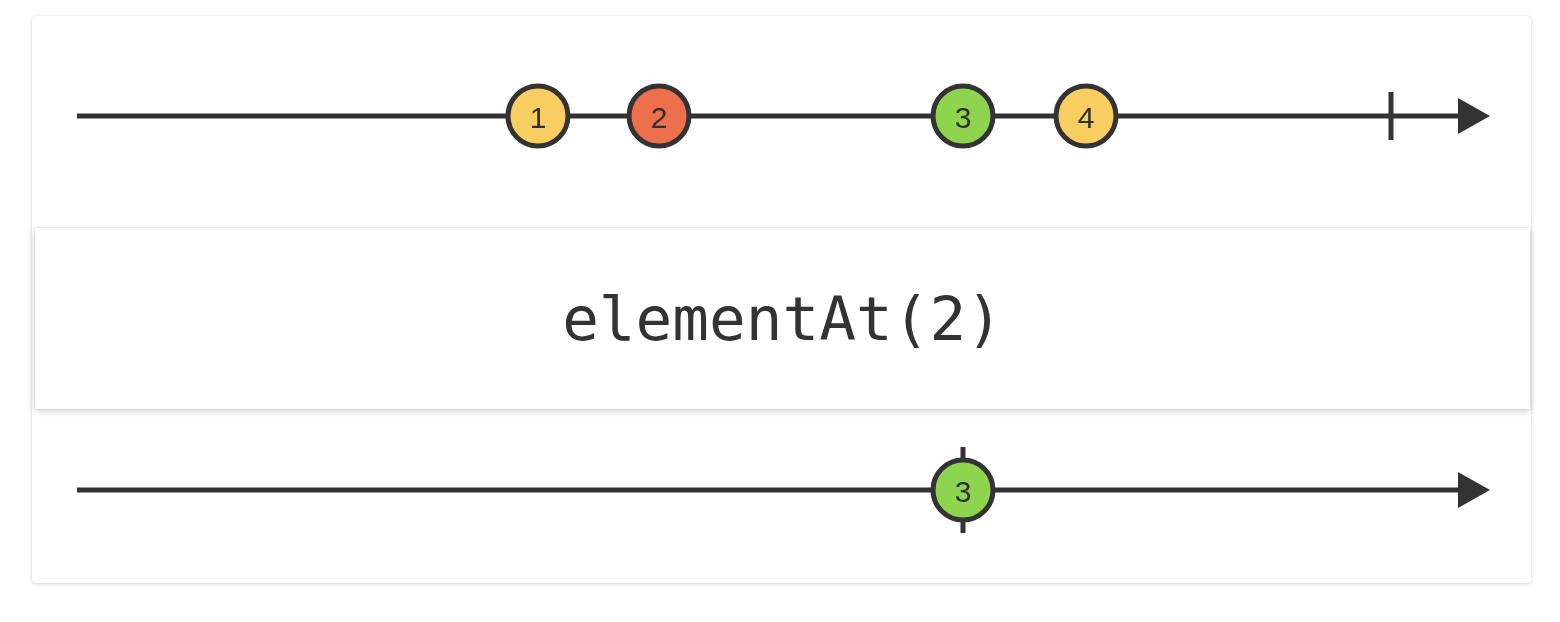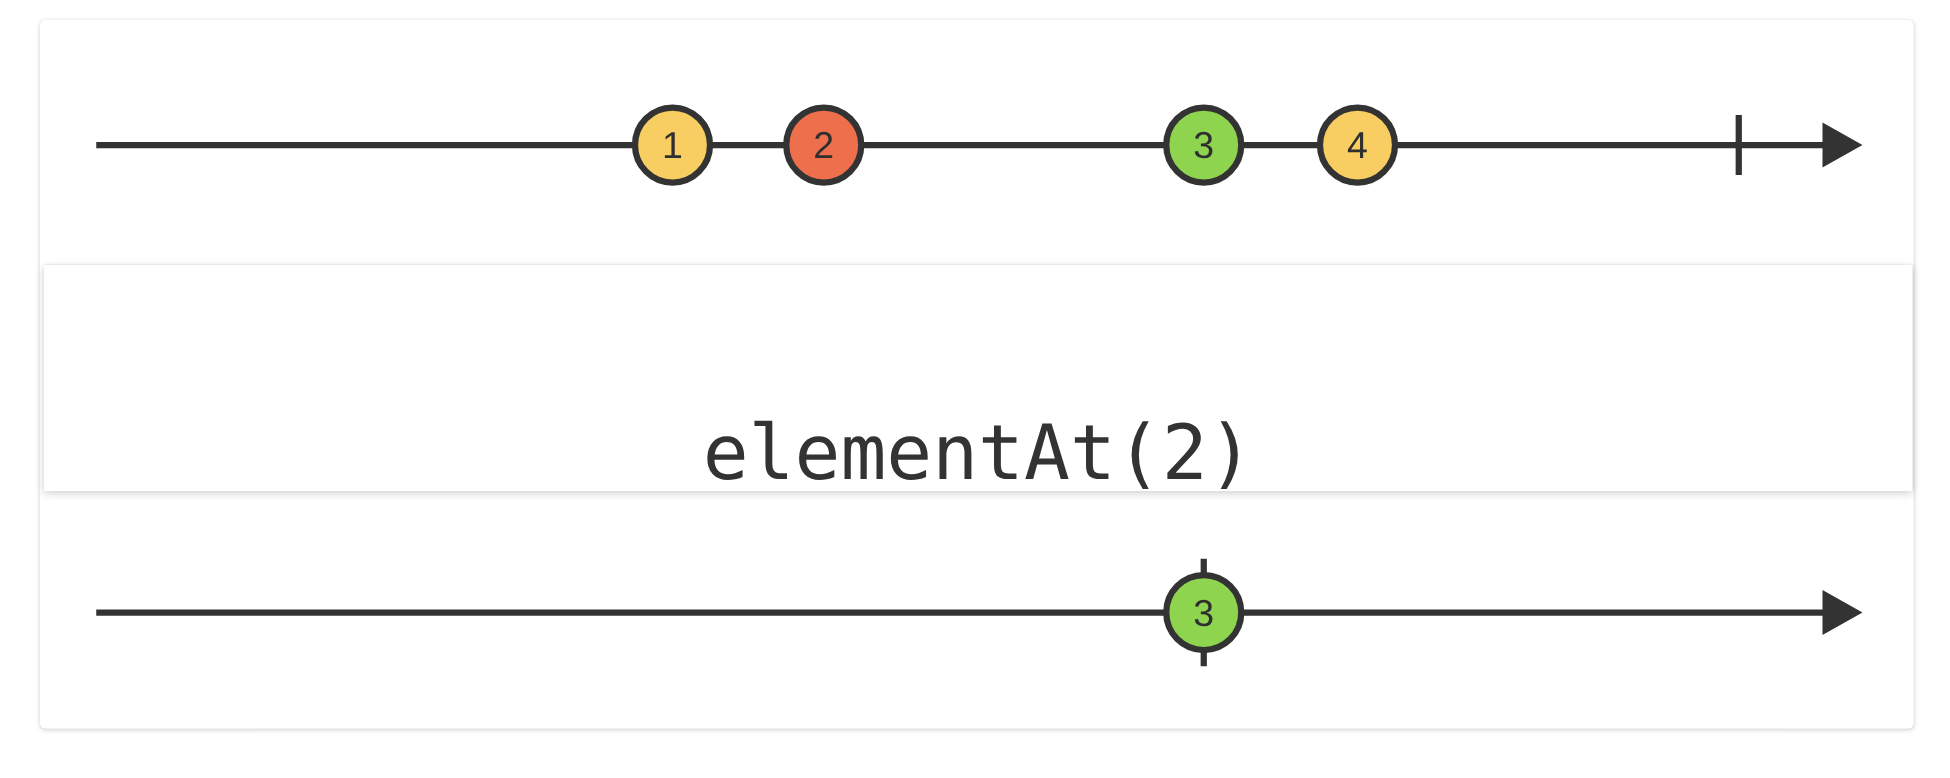--- a/index.html
+++ b/index.html
@@ -43,27 +43,27 @@
   }
   .timeline svg {
     display: block;
     overflow: visible;
   }
 
   
   .operator-box {
     position: absolute;
     left: 35px;
-    top: 212px;
+    top: 228px;
     width: 1495px;
     height: 181px;
     background: #ffffff;
     box-shadow: 0 2px 7px rgba(0,0,0,0.19), 0 0 2px rgba(0,0,0,0.12);
     display: flex;
-    align-items: flex-end;
+    align-items: center;
     justify-content: center;
   }
   .operator-label {
     font-family: "DejaVu Sans Mono", "Liberation Mono", monospace;
     font-size: 61px;
     font-weight: 400;
     color: #333333;
     letter-spacing: 0px;
     line-height: 1;
     white-space: pre;

